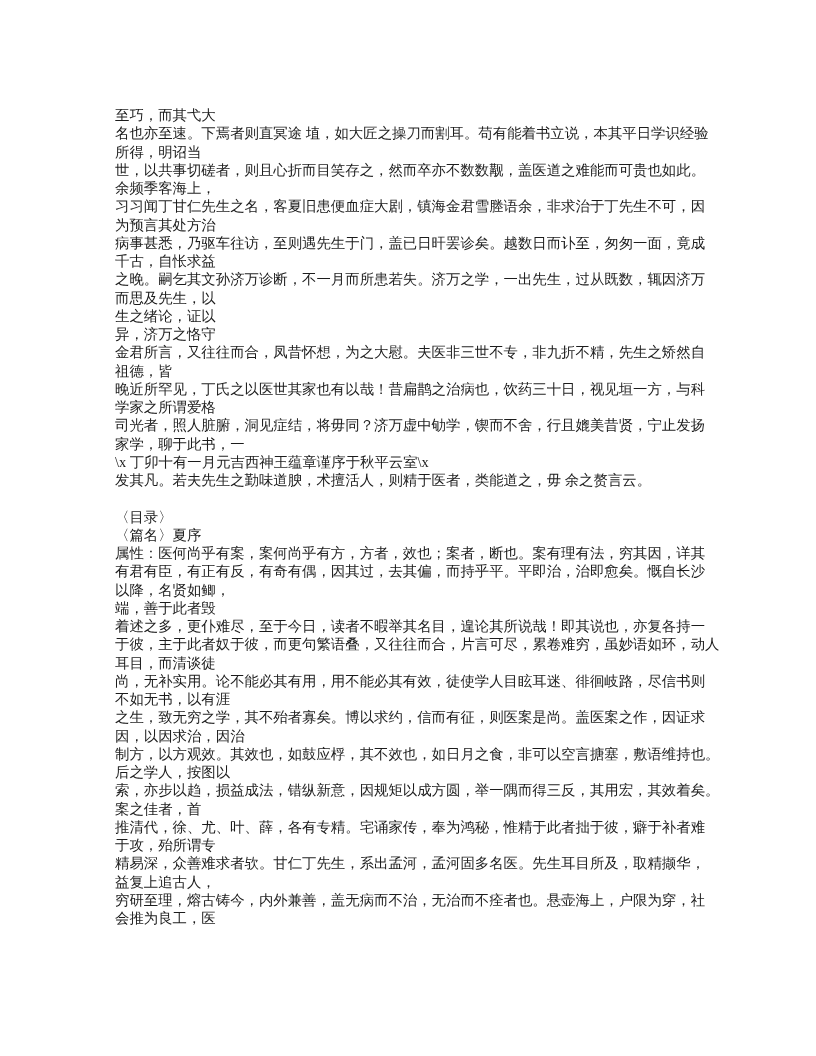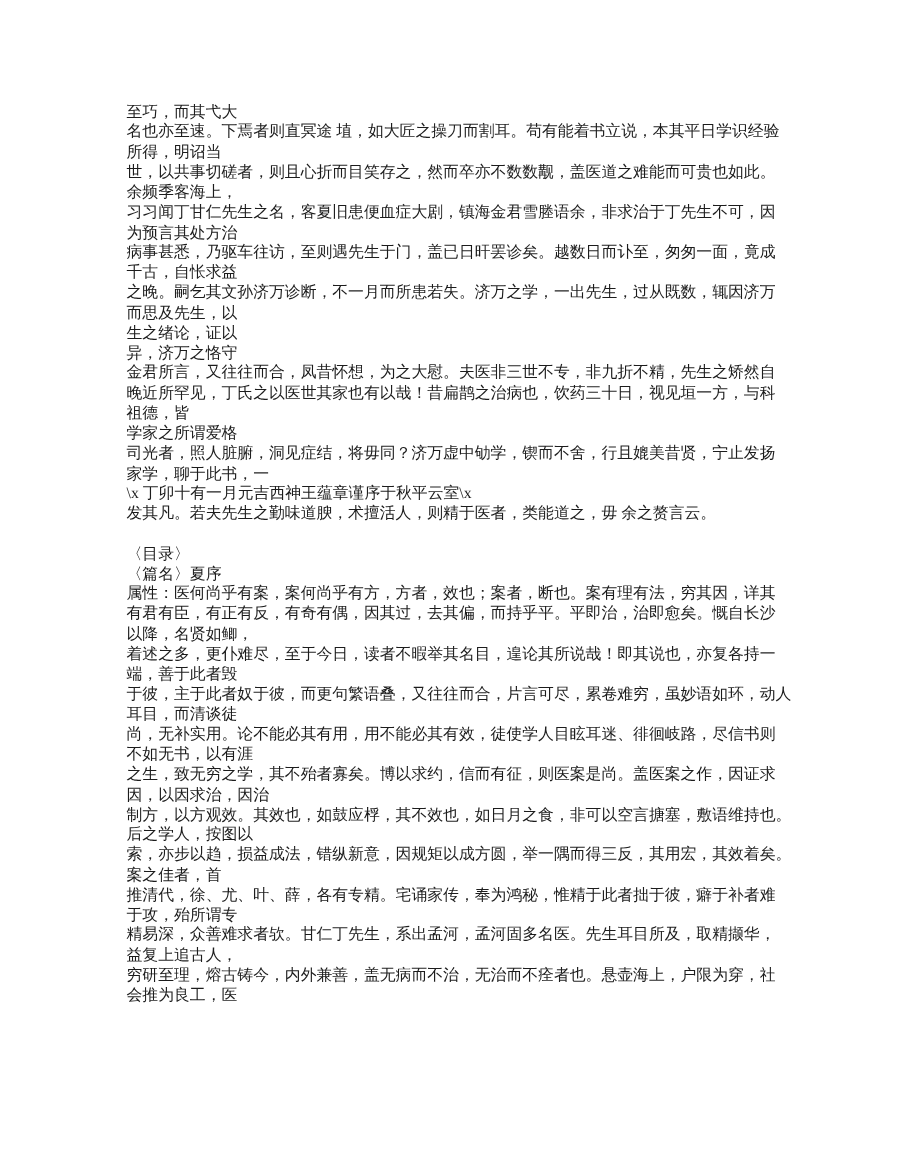--- a/index.html
+++ b/index.html
@@ -34,50 +34,50 @@
   }
   .text-line {
     white-space: pre;
     min-height: 18.25px;
   }
 </style>
 </head>
 <body style="background: rgb(255, 255, 255);">
 
 <div class="page">
-  <div class="textblock" id="textblock" style="color: rgb(28, 28, 28);">
+  <div class="textblock" id="textblock" style="color: rgb(28, 28, 28); margin-top: 13px;">
       <div class="text-line">至巧，而其弋大</div>
       <div class="text-line">名也亦至速。下焉者则直冥途 埴，如大匠之操刀而割耳。苟有能着书立说，本其平日学识经验</div>
       <div class="text-line">所得，明诏当</div>
       <div class="text-line">世，以共事切磋者，则且心折而目笑存之，然而卒亦不数数觏，盖医道之难能而可贵也如此。</div>
       <div class="text-line">余频季客海上，</div>
       <div class="text-line">习习闻丁甘仁先生之名，客夏旧患便血症大剧，镇海金君雪塍语余，非求治于丁先生不可，因</div>
       <div class="text-line">为预言其处方治</div>
       <div class="text-line">病事甚悉，乃驱车往访，至则遇先生于门，盖已日旰罢诊矣。越数日而讣至，匆匆一面，竟成</div>
       <div class="text-line">千古，自怅求益</div>
       <div class="text-line">之晚。嗣乞其文孙济万诊断，不一月而所患若失。济万之学，一出先生，过从既数，辄因济万</div>
       <div class="text-line">而思及先生，以</div>
       <div class="text-line">生之绪论，证以</div>
       <div class="text-line">异，济万之恪守</div>
       <div class="text-line">金君所言，又往往而合，凤昔怀想，为之大慰。夫医非三世不专，非九折不精，先生之矫然自</div>
+      <div class="text-line">祖德，皆</div>
       <div class="text-line">晚近所罕见，丁氏之以医世其家也有以哉！昔扁鹊之治病也，饮药三十日，视见垣一方，与科</div>
-      <div class="text-line">祖德，皆</div>
       <div class="text-line">学家之所谓爱格</div>
       <div class="text-line">司光者，照人脏腑，洞见症结，将毋同？济万虚中劬学，锲而不舍，行且媲美昔贤，宁止发扬</div>
       <div class="text-line">家学，聊于此书，一</div>
       <div class="text-line">\x 丁卯十有一月元吉西神王蕴章谨序于秋平云室\x</div>
       <div class="text-line">发其凡。若夫先生之勤味道腴，术擅活人，则精于医者，类能道之，毋 余之赘言云。</div>
       <div class="text-line">&nbsp;</div>
       <div class="text-line">〈目录〉</div>
       <div class="text-line">〈篇名〉夏序</div>
       <div class="text-line">属性：医何尚乎有案，案何尚乎有方，方者，效也；案者，断也。案有理有法，穷其因，详其</div>
       <div class="text-line">有君有臣，有正有反，有奇有偶，因其过，去其偏，而持乎平。平即治，治即愈矣。慨自长沙</div>
       <div class="text-line">以降，名贤如鲫，</div>
+      <div class="text-line">端，善于此者毁</div>
       <div class="text-line">着述之多，更仆难尽，至于今日，读者不暇举其名目，遑论其所说哉！即其说也，亦复各持一</div>
-      <div class="text-line">端，善于此者毁</div>
       <div class="text-line">于彼，主于此者奴于彼，而更句繁语叠，又往往而合，片言可尽，累卷难穷，虽妙语如环，动人</div>
       <div class="text-line">耳目，而清谈徒</div>
       <div class="text-line">尚，无补实用。论不能必其有用，用不能必其有效，徒使学人目眩耳迷、徘徊岐路，尽信书则</div>
       <div class="text-line">不如无书，以有涯</div>
       <div class="text-line">之生，致无穷之学，其不殆者寡矣。博以求约，信而有征，则医案是尚。盖医案之作，因证求</div>
       <div class="text-line">因，以因求治，因治</div>
       <div class="text-line">制方，以方观效。其效也，如鼓应桴，其不效也，如日月之食，非可以空言搪塞，敷语维持也。</div>
       <div class="text-line">后之学人，按图以</div>
       <div class="text-line">索，亦步以趋，损益成法，错纵新意，因规矩以成方圆，举一隅而得三反，其用宏，其效着矣。</div>
       <div class="text-line">案之佳者，首</div>

